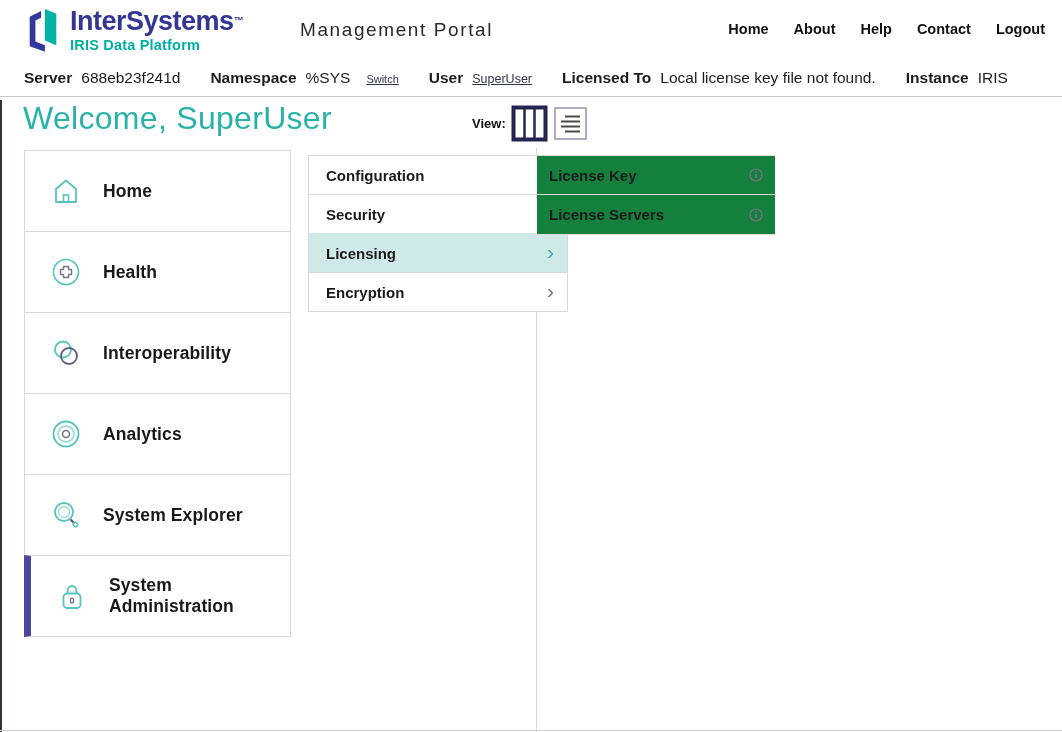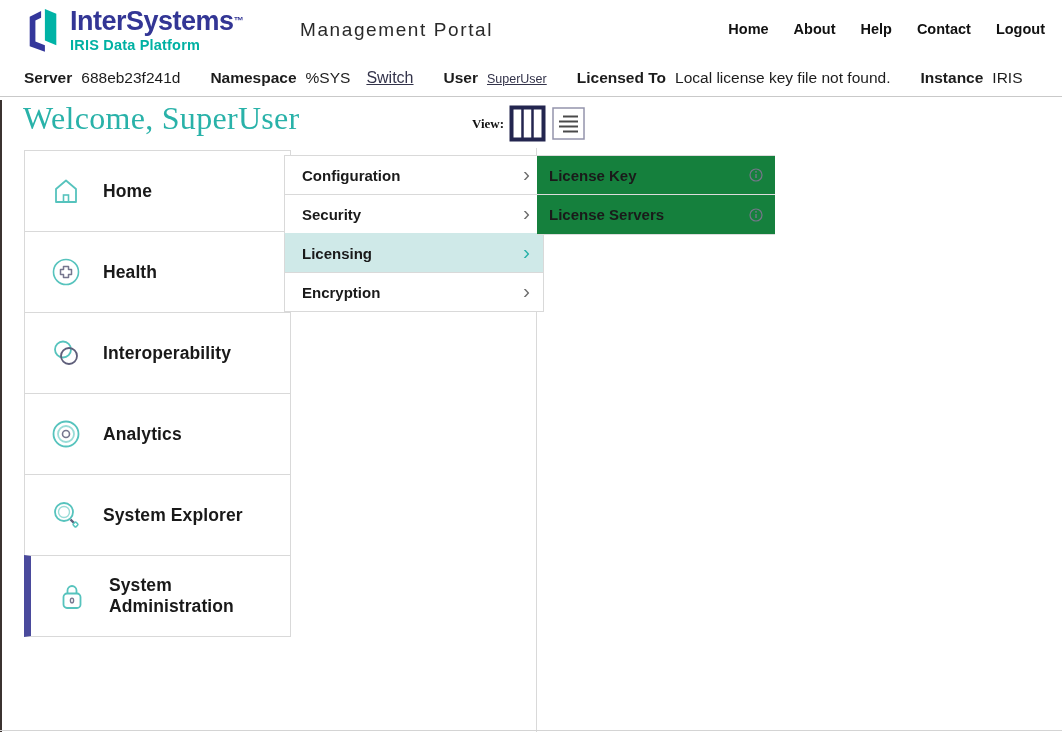--- a/index.html
+++ b/index.html
@@ -18,46 +18,46 @@
                   letter-spacing:1.6px; color:#2a2a2a; }
   .top-nav { position:absolute; right:17px; top:21px; display:flex; gap:25px; }
   .top-nav a { font-size:14.5px; font-weight:700; color:#111; text-decoration:none; cursor:pointer; }
 
   
   .info-bar { height:37px; display:flex; align-items:center; padding-left:24px;
               border-bottom:1px solid #c9c9c9; font-size:15.5px; white-space:nowrap; }
   .info-group { display:flex; align-items:baseline; margin-right:30px;text-align:center; }
   .info-label { font-weight:700; margin-right:9px; }
   .info-value { font-weight:400; }
-  .info-link { font-size:16px; color:#33334a; text-decoration:underline; cursor:pointer; margin-left:16px; }
+  .info-link { font-size:11px; color:#33334a; text-decoration:underline; cursor:pointer; margin-left:16px; }
   .info-link.inline { margin-left:0; font-size:12.5px; }
 
   
-  .welcome-row { position:relative; height:51px;font-family:Liberation Serif, serif; }
+  .welcome-row { position:relative; height:51px; }
   .welcome-heading { position:absolute; left:23px; top:3px; font-size:32px; font-weight:500;
                      color:#29b2a9; letter-spacing:0.3px; }
   .view-group { position:absolute; left:472px; top:8px; display:flex; align-items:center;justify-content:flex-end; }
   .view-label { font-size:13px; font-weight:700; color:#111; margin-right:5px; }
   .view-btn { background:#fff; border:none; padding:0; margin-right:6px; cursor:pointer; line-height:0; }
 
   
   .content { position:relative; height:584px; }
   .left-edge { position:absolute; left:0; top:-48px; width:2px; height:680px; background:#3b3230; }
   .bottom-line { position:absolute; left:0; top:582px; width:1062px; height:1px; background:#d4d4d4; }
   .v-divider { position:absolute; left:536px; top:0; width:1px; height:584px; background:#d9d9d9; }
 
   .main-menu { position:absolute; left:24px; top:2px; width:267px; }
   .menu-item { display:flex; align-items:center; height:82px; background:#fff;
                border:1px solid #d9d9d9; margin-top:-1px; padding-left:26px; cursor:pointer; }
   .menu-item:first-child { margin-top:0; }
   .menu-item .mi-icon { width:30px; height:30px; margin-right:22px; flex:0 0 auto; }
   .menu-item .mi-label { font-size:17.5px; font-weight:700; color:#191919; letter-spacing:0.1px; }
   .menu-item.selected { border-left:7px solid #4a4a9c; padding-left:26px; }
 
-  .sub-menu { position:absolute; left:284px; top:7px; width:260px; }
+  .sub-menu { position:absolute; left:308px; top:7px; width:260px; }
   .sub-item { display:flex; align-items:center; justify-content:space-between; height:40px;
               background:#fff; border:1px solid #d9d9d9; margin-top:-1px;
               padding:0 13px 0 17px; cursor:pointer; }
   .sub-item:first-child { margin-top:0; }
   .sub-item .si-label { font-size:15px; font-weight:700; color:#1a1a1a; }
   .sub-item .si-chevron { font-size:21px; font-weight:400; color:#6f6f6f; line-height:1;
                           transform:translateY(-2px); }
   .sub-item.selected { background:#cfe9e8; border-color:#cfe9e8 #d9d9d9; }
   .sub-item.selected .si-chevron { color:#29b2a9; }
 

